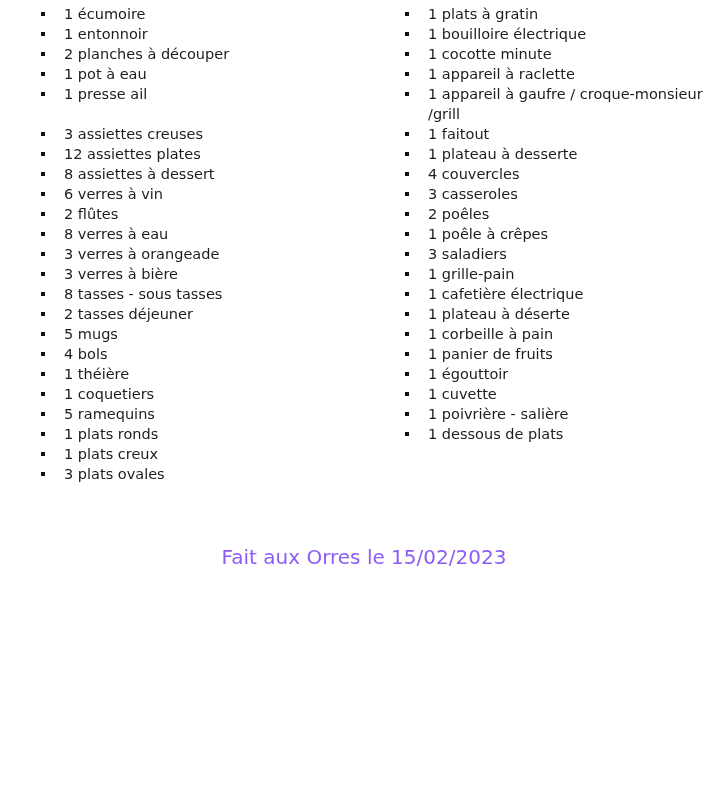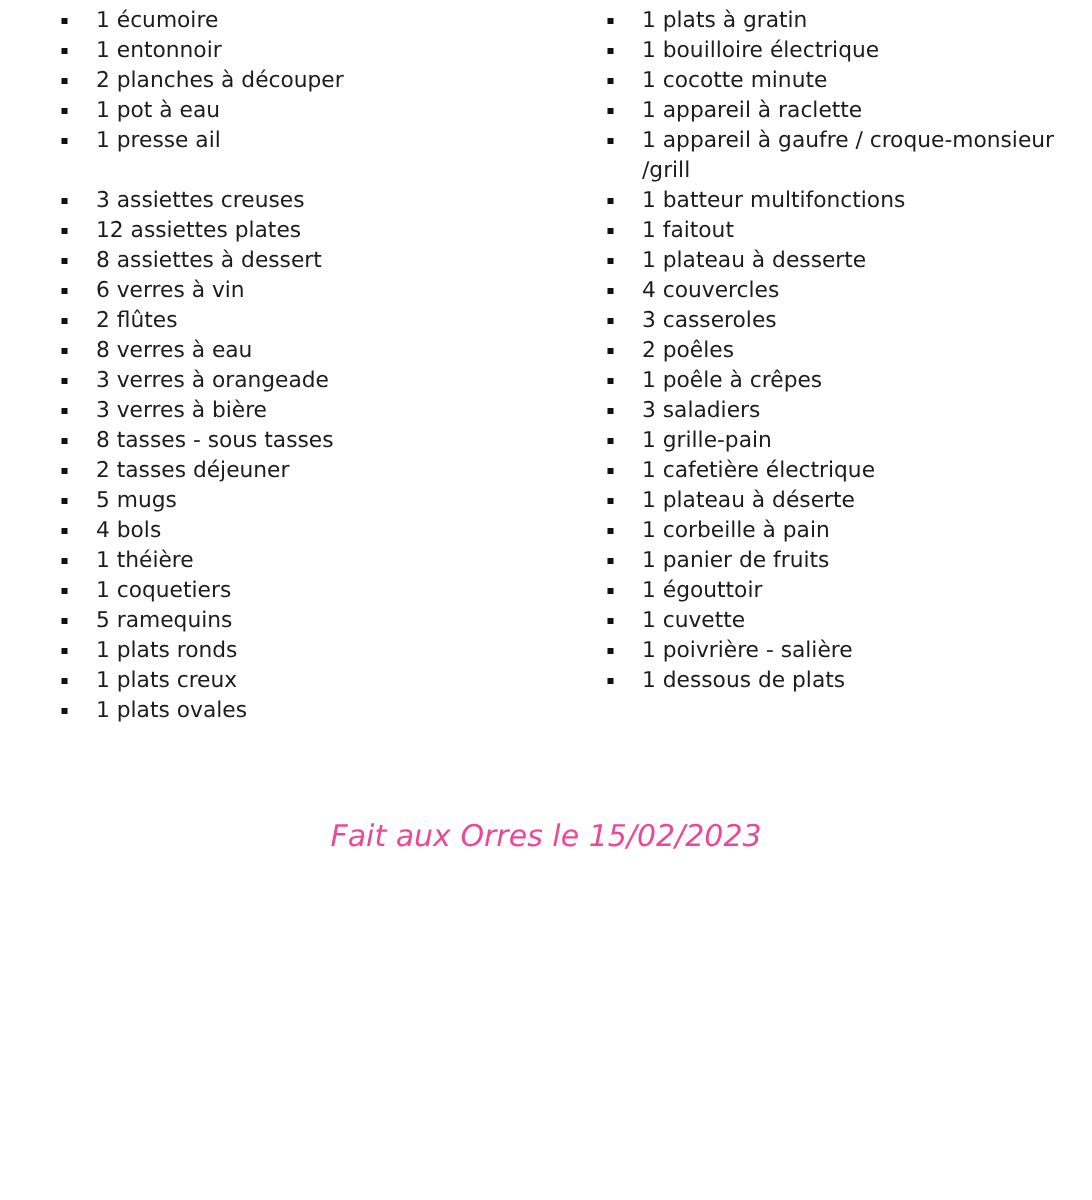--- a/index.html
+++ b/index.html
@@ -151,21 +151,21 @@
           <div class="row">
             <span class="bullet" style="background: rgb(17, 17, 17);"></span>
             <span class="item-text">1 plats ronds</span>
           </div>
           <div class="row">
             <span class="bullet" style="background: rgb(17, 17, 17);"></span>
             <span class="item-text">1 plats creux</span>
           </div>
           <div class="row">
             <span class="bullet" style="background: rgb(17, 17, 17);"></span>
-            <span class="item-text">1 plats ovales</span>
+            <span class="item-text">3 plats ovales</span>
           </div>
         </div>
     </div>
     <div class="col col-right">
       <div class="group">
           <div class="row">
             <span class="bullet" style="background: rgb(17, 17, 17);"></span>
             <span class="item-text">1 plats à gratin</span>
           </div>
           <div class="row">
@@ -180,24 +180,20 @@
             <span class="bullet" style="background: rgb(17, 17, 17);"></span>
             <span class="item-text">1 appareil à raclette</span>
           </div>
           <div class="row">
             <span class="bullet" style="background: rgb(17, 17, 17);"></span>
             <span class="item-text">1 appareil à gaufre / croque-monsieur
 /grill</span>
           </div>
           <div class="row">
             <span class="bullet" style="background: rgb(17, 17, 17);"></span>
-            <span class="item-text">1 batteur multifonctions</span>
-          </div>
-          <div class="row">
-            <span class="bullet" style="background: rgb(17, 17, 17);"></span>
             <span class="item-text">1 faitout</span>
           </div>
           <div class="row">
             <span class="bullet" style="background: rgb(17, 17, 17);"></span>
             <span class="item-text">1 plateau à desserte</span>
           </div>
           <div class="row">
             <span class="bullet" style="background: rgb(17, 17, 17);"></span>
             <span class="item-text">4 couvercles</span>
           </div>
@@ -249,14 +245,14 @@
             <span class="bullet" style="background: rgb(17, 17, 17);"></span>
             <span class="item-text">1 poivrière - salière</span>
           </div>
           <div class="row">
             <span class="bullet" style="background: rgb(17, 17, 17);"></span>
             <span class="item-text">1 dessous de plats</span>
           </div>
         </div>
     </div>
   </div>
-  <div class="date-line" style="color: #ec4899; font-style: italic;">Fait aux Orres le 15/02/2023</div>
+  <div class="date-line" style="color: #8b5cf6;">Fait aux Orres le 15/02/2023</div>
 </div>
 
 </body></html>

